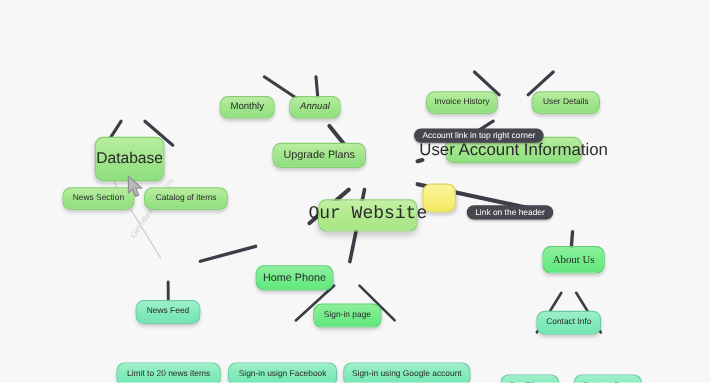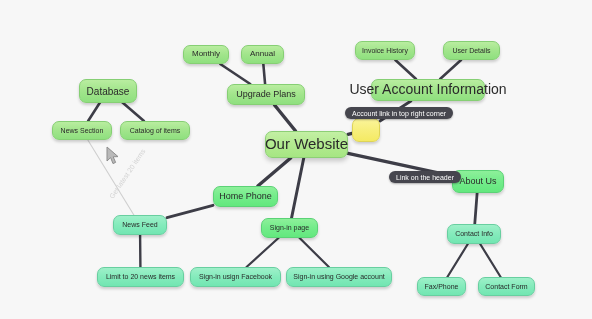--- a/index.html
+++ b/index.html
@@ -31,20 +31,21 @@
     align-items: center;
     justify-content: center;
     text-align: center;
     border-radius: 7px;
     color: #2a2a2a;
     line-height: 1.1;
     border: 1px solid rgba(0,0,0,0.13);
     box-shadow: 0 2px 3px rgba(0,0,0,0.18);
     white-space: nowrap;
     z-index: 4;
+    margin-top: 35px;
   }
   .node.green {
     background: linear-gradient(180deg, #b9eda0 0%, #a2e58c 48%, #8fe07f 100%);
     border-color: #86cf74;
   }
   .node.mint {
     background: linear-gradient(180deg, #9ef0c9 0%, #85ebbc 48%, #72e6b2 100%);
     border-color: #68cfa0;
   }
   .node.brightgreen {
@@ -53,20 +54,21 @@
   }
   .node.yellow {
     background: linear-gradient(180deg, #fbf49a 0%, #f7ef7e 48%, #f4ea63 100%);
     border-color: #ded457;
   }
   .node.central {
     background: linear-gradient(180deg, #c3f0a4 0%, #b3ea90 48%, #a6e683 100%);
     border-color: #8dcf76;
     font-size: 15px;
     box-shadow: 0 3px 5px rgba(0,0,0,0.2);
+    font-family: Liberation Mono, monospace;
   }
   .tooltip {
     position: absolute;
     box-sizing: border-box;
     display: flex;
     align-items: center;
     justify-content: center;
     background: #46464e;
     color: #ffffff;
     border-radius: 9px;
@@ -113,36 +115,36 @@
       <line x1="278.4795918367347" y1="238" x2="246.5204081632653" y2="267" stroke="#3d3d47" stroke-width="2.2" stroke-linecap="round"></line>
       <line x1="299.6020408163265" y1="238" x2="328.8979591836735" y2="267" stroke="#3d3d47" stroke-width="2.2" stroke-linecap="round"></line>
       <line x1="100.93827160493828" y1="101" x2="88.09876543209876" y2="121" stroke="#3d3d47" stroke-width="2.6" stroke-linecap="round"></line>
       <line x1="120.76543209876543" y1="101" x2="143.97530864197532" y2="121" stroke="#3d3d47" stroke-width="2.6" stroke-linecap="round"></line>
       <line x1="87.83068783068784" y1="140" x2="133.86243386243387" y2="215" stroke="#cfcfcf" stroke-width="1.1" stroke-linecap="round"></line>
     </svg>
   <div id="node-layer">
       <div class="node central" style="left: 265px; top: 131px; width: 83px; height: 27px; font-size: 15px;">Our Website</div>
       <div class="node green" style="left: 227px; top: 84px; width: 78px; height: 21px; font-size: 9px;">Upgrade Plans</div>
       <div class="node green" style="left: 183px; top: 45px; width: 46px; height: 19px; font-size: 8px;">Monthly</div>
-      <div class="node green" style="left: 241px; top: 45px; width: 43px; height: 19px; font-size: 8px;">Annual</div>
+      <div class="node green" style="left: 241px; top: 45px; width: 43px; height: 19px; font-size: 8px; font-style: italic;">Annual</div>
       <div class="node green" style="left: 371px; top: 79px; width: 114px; height: 22px; font-size: 14px;">User Account Information</div>
       <div class="node green" style="left: 355px; top: 41px; width: 60px; height: 19px; font-size: 7px;">Invoice History</div>
       <div class="node green" style="left: 443px; top: 41px; width: 57px; height: 19px; font-size: 7px;">User Details</div>
       <div class="node yellow" style="left: 352px; top: 118px; width: 28px; height: 24px; font-size: 8px;"></div>
-      <div class="node brightgreen" style="left: 452px; top: 170px; width: 52px; height: 23px; font-size: 9px;">About Us</div>
+      <div class="node brightgreen" style="left: 452px; top: 170px; width: 52px; height: 23px; font-size: 9px; font-family: Liberation Serif, serif;">About Us</div>
       <div class="node mint" style="left: 447px; top: 224px; width: 54px; height: 20px; font-size: 7px;">Contact Info</div>
       <div class="node mint" style="left: 417px; top: 277px; width: 49px; height: 19px; font-size: 7px;">Fax/Phone</div>
       <div class="node mint" style="left: 478px; top: 277px; width: 57px; height: 19px; font-size: 7px;">Contact Form</div>
       <div class="node brightgreen" style="left: 213px; top: 186px; width: 65px; height: 21px; font-size: 9px;">Home Phone</div>
       <div class="node mint" style="left: 113px; top: 215px; width: 54px; height: 20px; font-size: 7px;">News Feed</div>
       <div class="node mint" style="left: 97px; top: 267px; width: 87px; height: 20px; font-size: 7px;">Limit to 20 news items</div>
       <div class="node brightgreen" style="left: 261px; top: 218px; width: 57px; height: 20px; font-size: 7px;">Sign-in page</div>
       <div class="node mint" style="left: 190px; top: 267px; width: 91px; height: 20px; font-size: 7px;">Sign-in usign Facebook</div>
       <div class="node mint" style="left: 286px; top: 267px; width: 106px; height: 20px; font-size: 7px;">Sign-in using Google account</div>
-      <div class="node green" style="left: 79px; top: 79px; width: 58px; height: 24px; font-size: 10px;">Database</div>
+      <div class="node green" style="left: 79px; top: 79px; width: 58px; height: 37px; font-size: 13px;">Database</div>
       <div class="node green" style="left: 52px; top: 121px; width: 60px; height: 19px; font-size: 7px;">News Section</div>
       <div class="node green" style="left: 120px; top: 121px; width: 70px; height: 19px; font-size: 7px;">Catalog of items</div>
       <div class="tooltip" style="left: 345px; top: 107px; height: 12px;">Account link in top right corner</div>
       <div class="tooltip" style="left: 389px; top: 171px; height: 12px;">Link on the header</div>
       <div class="edge-label" style="left: 108px; top: 196px; transform: rotate(-56deg);">Get latest 20 items</div>
     </div>
   <svg id="cursor" width="14" height="20" viewBox="0 0 14 20" style="left: 106px; top: 146px;">
     <path d="M1,1 L1,15 L4.6,11.6 L7,17.6 L9.6,16.4 L7.2,10.8 L12,10.6 Z" fill="#b9b9b9" stroke="#8d8d8d" stroke-width="1"></path>
   </svg>
 </div>

